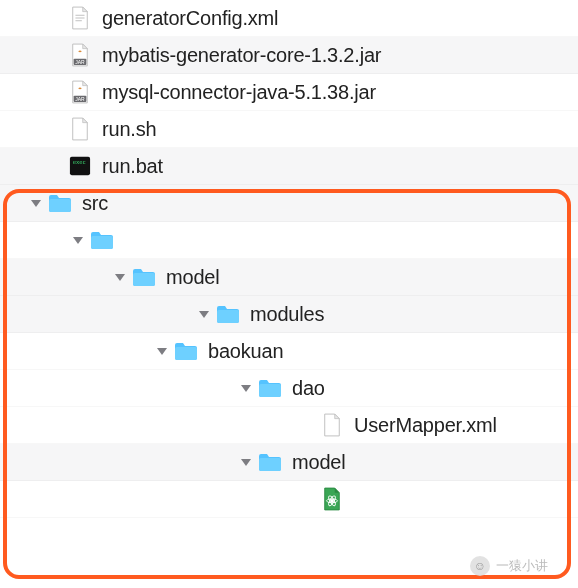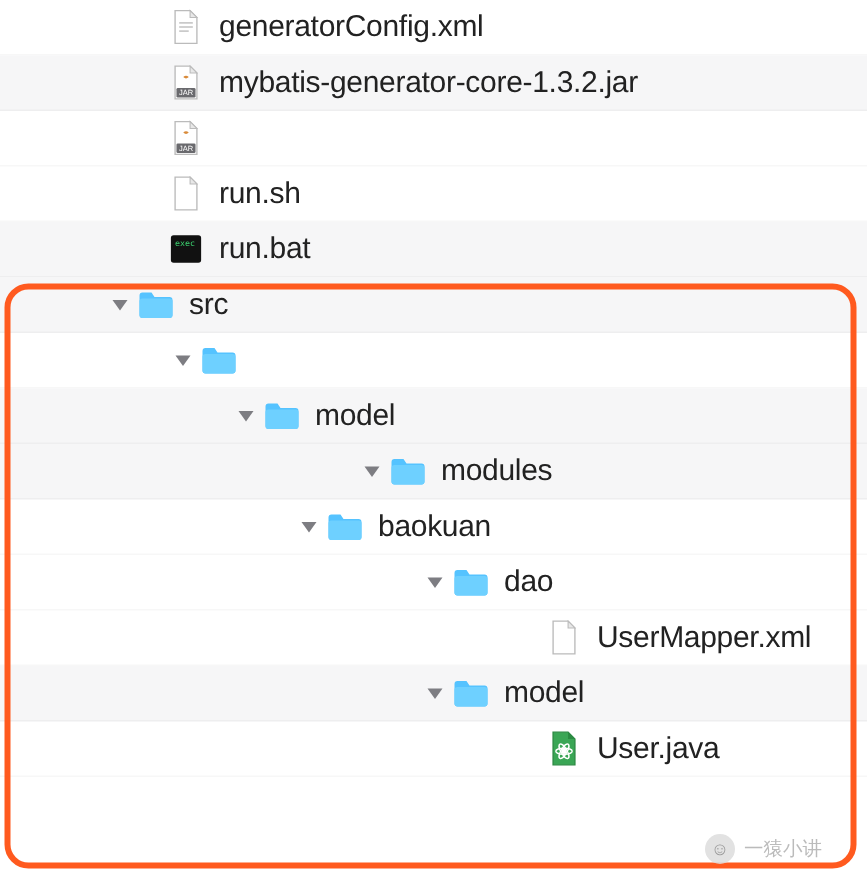--- a/index.html
+++ b/index.html
@@ -13,21 +13,20 @@
     overflow: hidden;
     position: relative;
   }
   .tree { width: 100%; }
   .row {
     display: flex;
     align-items: center;
     height: 37px;
     white-space: nowrap;
     border-bottom: 1px solid rgba(0,0,0,0.03);
-    padding-left: 44px;
   }
   .row.alt { background: #f6f6f7; }
   .indent { flex: 0 0 auto; height: 1px; }
   .arrow {
     width: 16px; height: 16px;
     flex: 0 0 auto;
     display: flex; align-items: center; justify-content: center;
     margin-right: 4px;
     color: #8a8a8e;
   }
@@ -103,20 +102,21 @@
       <span class="arrow blank"></span>
       <span class="icon">
         <svg viewBox="0 0 22 26" width="20" height="24">
           <path d="M3 1 L14 1 L19 6 L19 25 L3 25 Z" fill="#ffffff" stroke="#bbb" stroke-width="1"></path>
           <path d="M14 1 L14 6 L19 6 Z" fill="#e8e8e8" stroke="#bbb" stroke-width="0.8"></path>
           <rect x="4" y="17" width="14" height="7" rx="1" fill="#6a6a6e"></rect>
           <text x="11" y="22.5" text-anchor="middle" font-size="5.5" fill="#fff" font-family="Arial">JAR</text>
           <path d="M9 9 Q11 7 13 9 Q11 11 9 9" fill="#d98b3a"></path>
         </svg>
       </span>
+      <span class="label">mysql-connector-java-5.1.38.jar</span>
     </div>
     <div class="row">
       <span class="indent" style="width: 48px;"></span>
       <span class="arrow blank"></span>
       <span class="icon">
         <svg viewBox="0 0 22 26" width="20" height="24">
           <path d="M3 1 L14 1 L19 6 L19 25 L3 25 Z" fill="#ffffff" stroke="#bbb" stroke-width="1"></path>
           <path d="M14 1 L14 6 L19 6 Z" fill="#e8e8e8" stroke="#bbb" stroke-width="0.8"></path>
         </svg>
       </span>
@@ -256,21 +256,20 @@
           <path d="M3 1 L14 1 L19 6 L19 25 L3 25 Z" fill="#3aa655" stroke="#2b8a42" stroke-width="1"></path>
           <path d="M14 1 L14 6 L19 6 Z" fill="#2b8a42"></path>
           <circle cx="11" cy="15" r="2" fill="#fff"></circle>
           <g stroke="#fff" stroke-width="1" fill="none">
             <ellipse cx="11" cy="15" rx="6" ry="2.2"></ellipse>
             <ellipse cx="11" cy="15" rx="6" ry="2.2" transform="rotate(60 11 15)"></ellipse>
             <ellipse cx="11" cy="15" rx="6" ry="2.2" transform="rotate(-60 11 15)"></ellipse>
           </g>
         </svg>
       </span>
-      <span class="label">User.java</span>
     </div>
   </div>
 
 <div class="highlight-box"></div>
 
 <div class="watermark">
   <span class="wm-logo">☺</span>
   <span>一猿小讲</span>
 </div>
 

